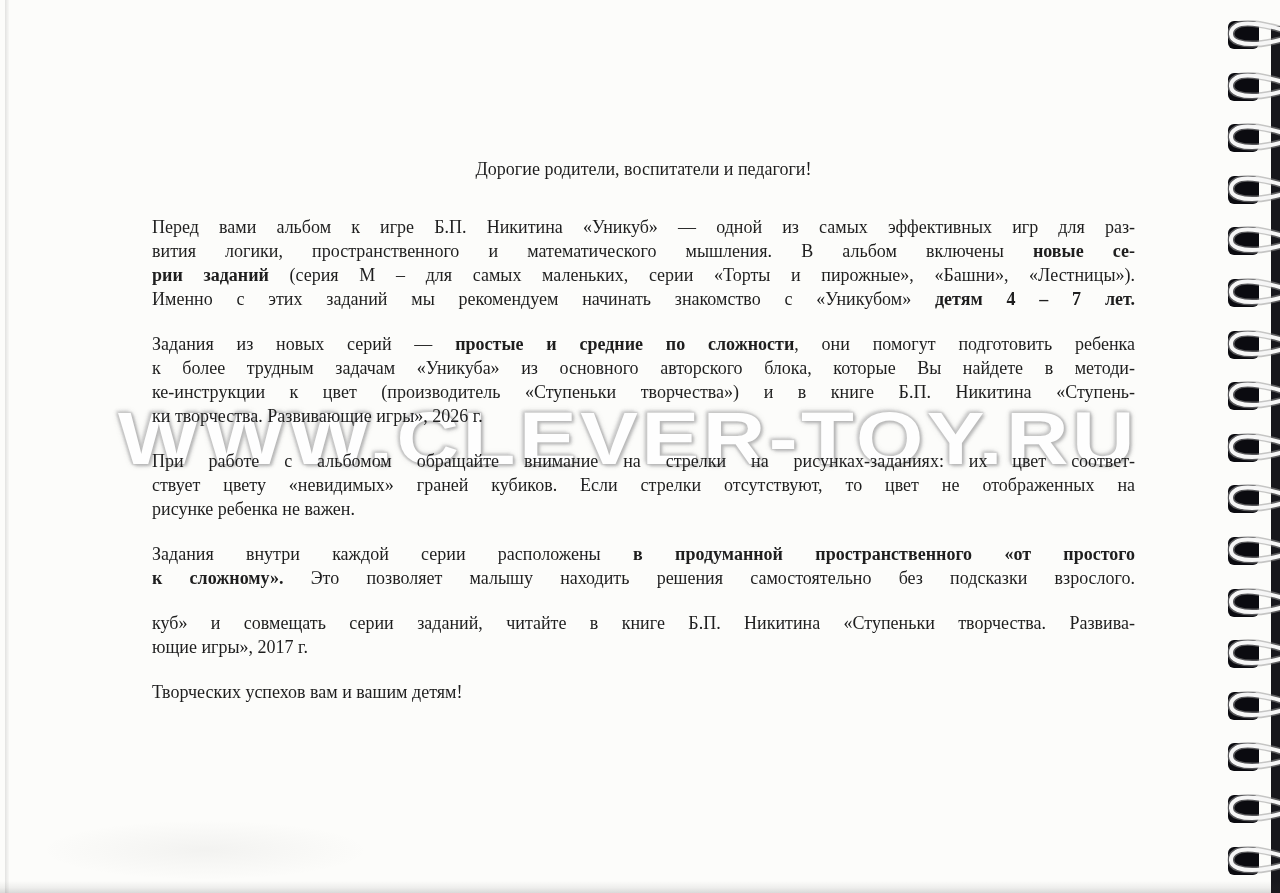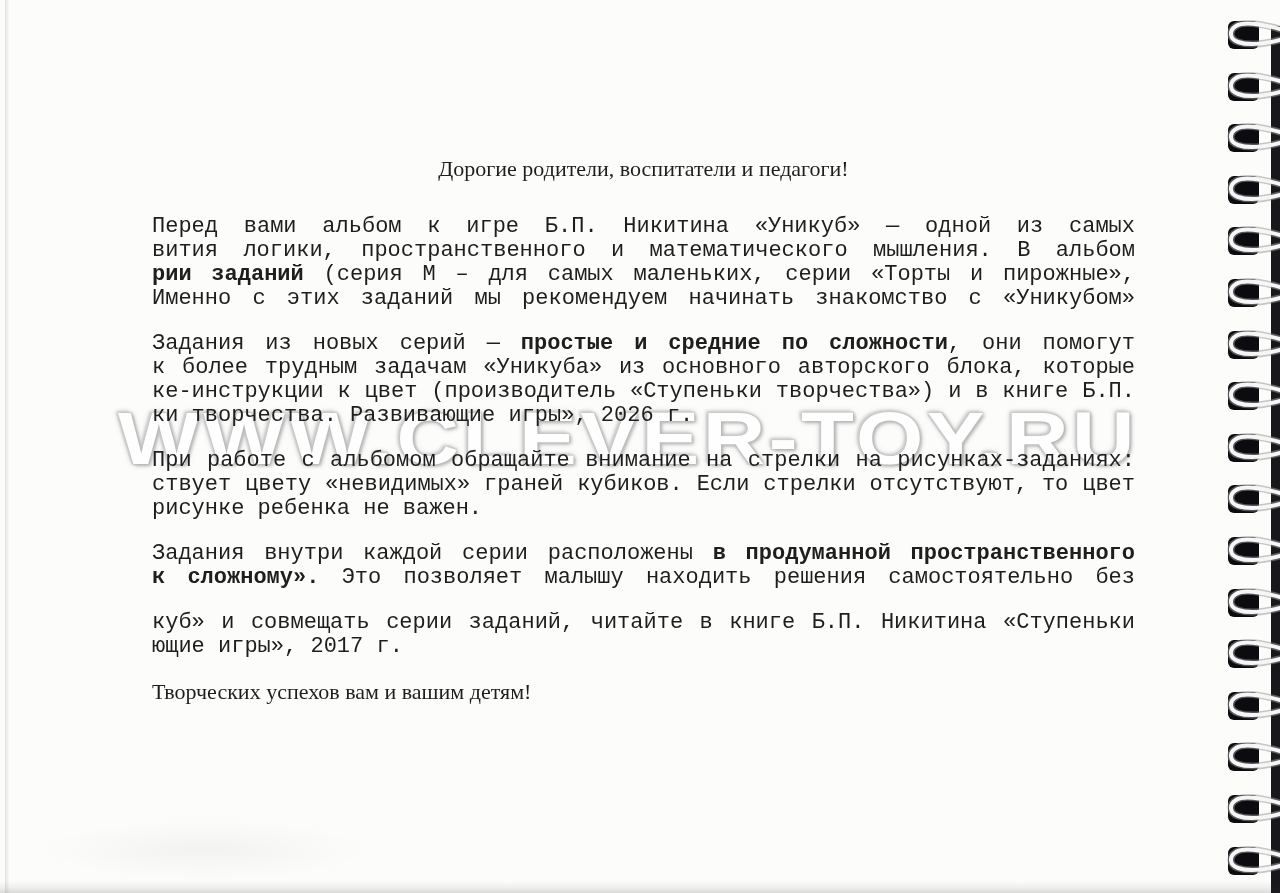--- a/index.html
+++ b/index.html
@@ -33,24 +33,24 @@
     color:#ffffff;opacity:0.95;
     text-shadow:
       2px 2px 3px #b6b6b6,
      -2px -2px 3px #c6c6c6,
       1px -1px 2px #bfbfbf,
      -1px  1px 2px #bfbfbf,
       0 0 7px rgba(170,170,170,0.45);
   }
   #textcol{
     position:absolute;left:152px;top:157px;width:983px;z-index:2;
-    color:#1e1e1e;font-size:22px;line-height:24px;
+    color:#1e1e1e;font-size:18px;line-height:24px;
   }
   .title{text-align:center;margin:0 0 34px 0;}
-  .para{margin:0 0 21px 0;font-family:Liberation Mono, monospace;}
+  .para{margin:0 0 21px 0;}
   .ln{text-align:justify;height:24px;overflow:hidden;}
   .ln.fill{text-align-last:justify;}
   .ln b{font-weight:700;}
   .closing{margin-top:1px;}
   .edge-strip{
     position:absolute;left:1271px;top:26px;width:9px;height:867px;
     background:#17171c;z-index:2;
   }
   #binding{position:absolute;left:0;top:0;width:1280px;height:893px;z-index:4;pointer-events:none;}
   .loop{position:absolute;left:1214px;width:66px;height:52px;}

